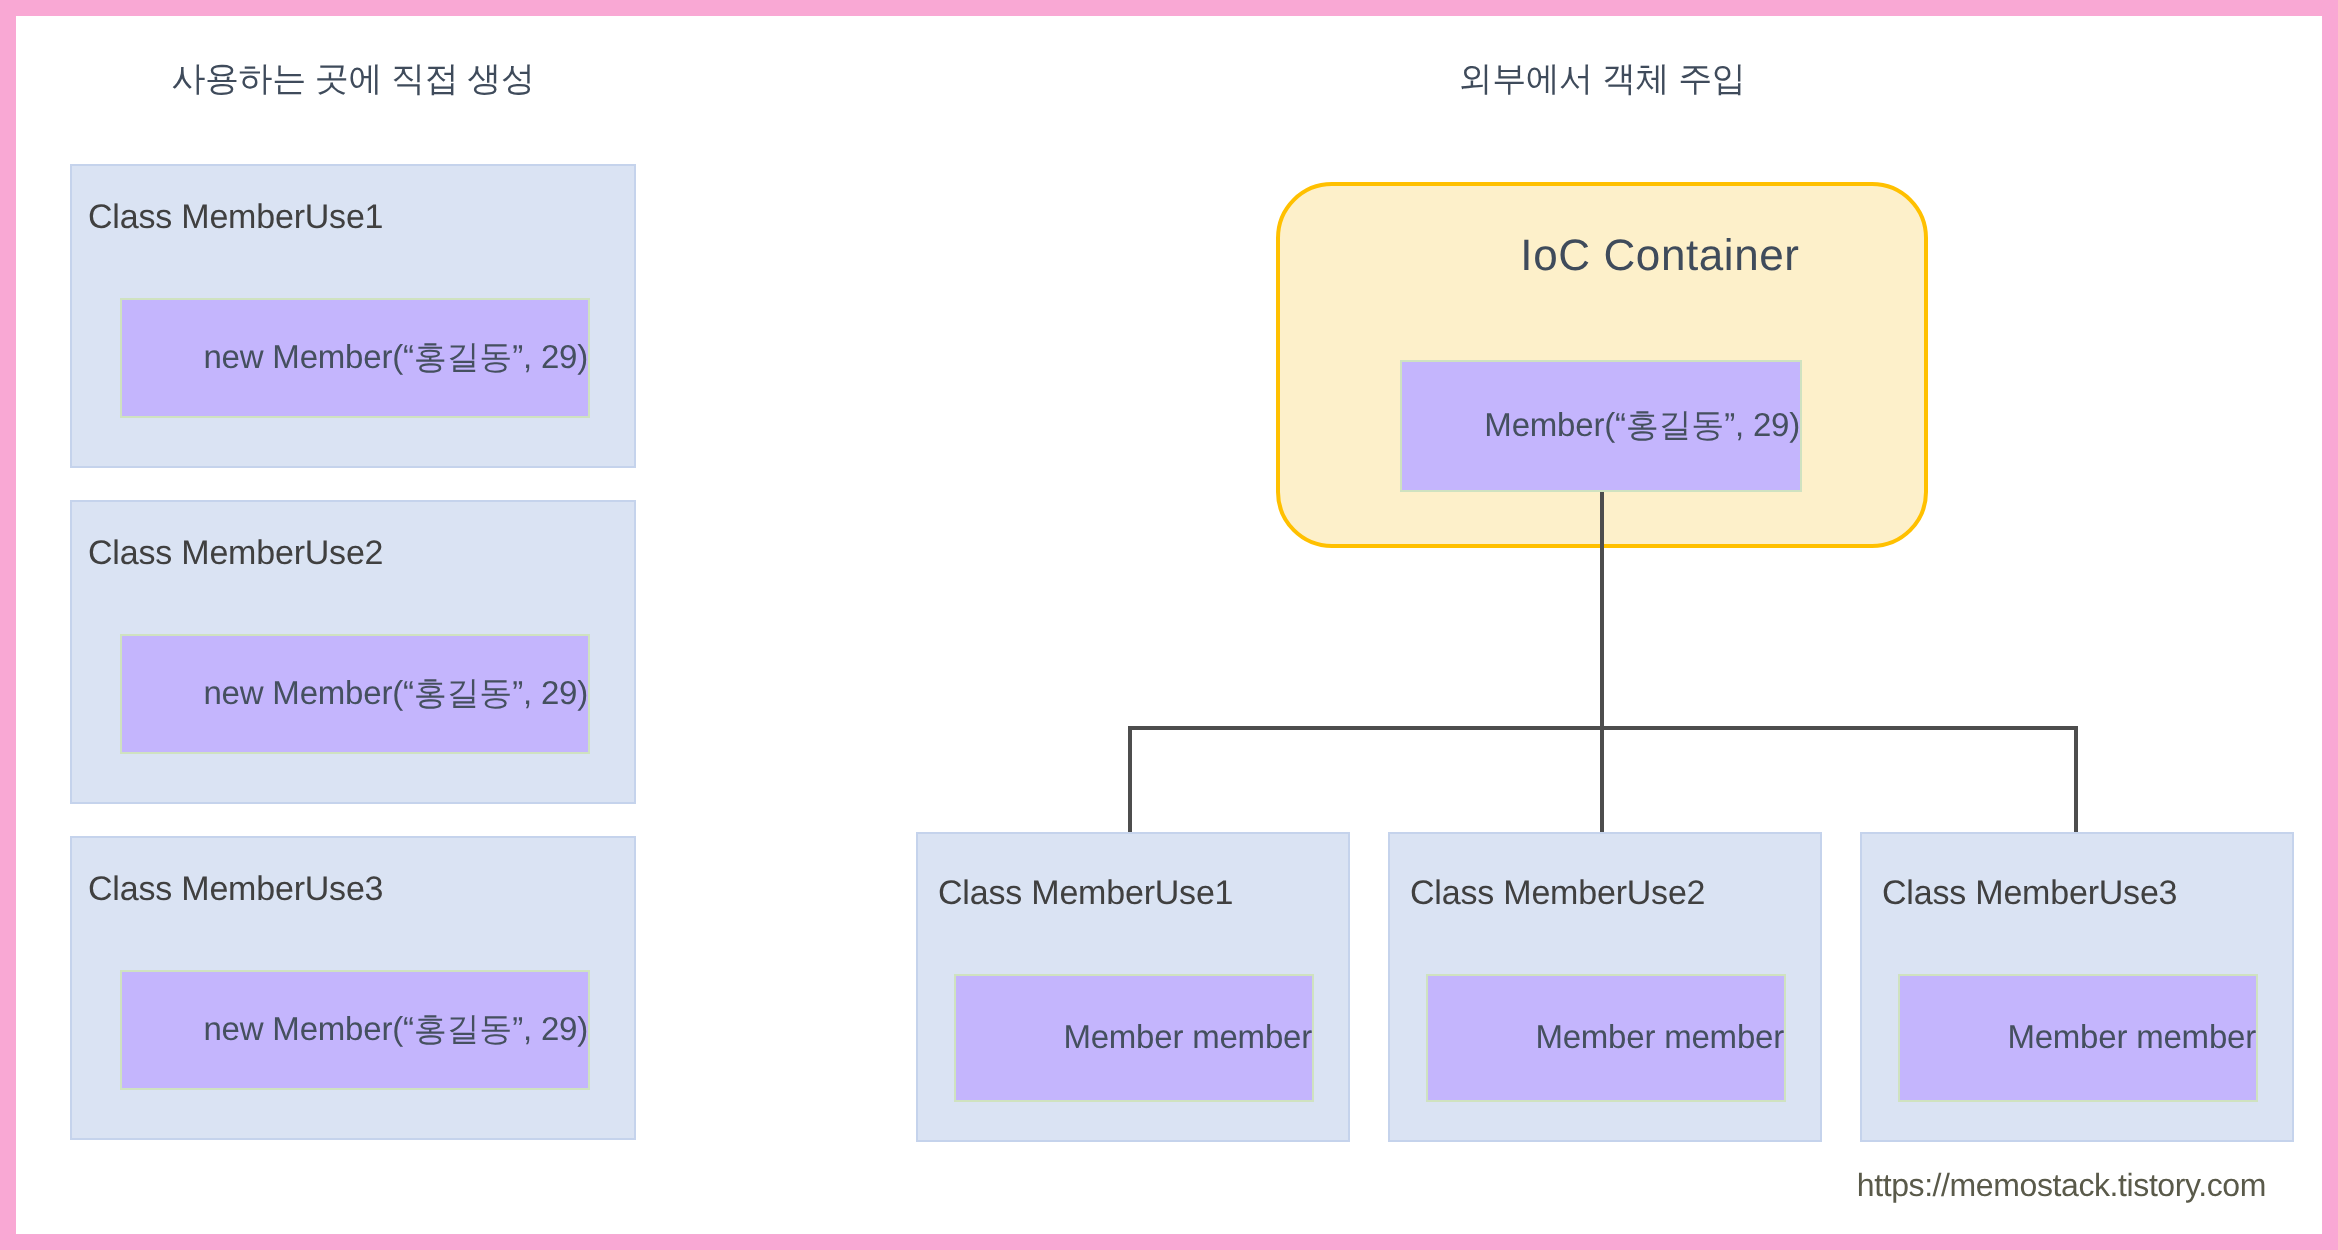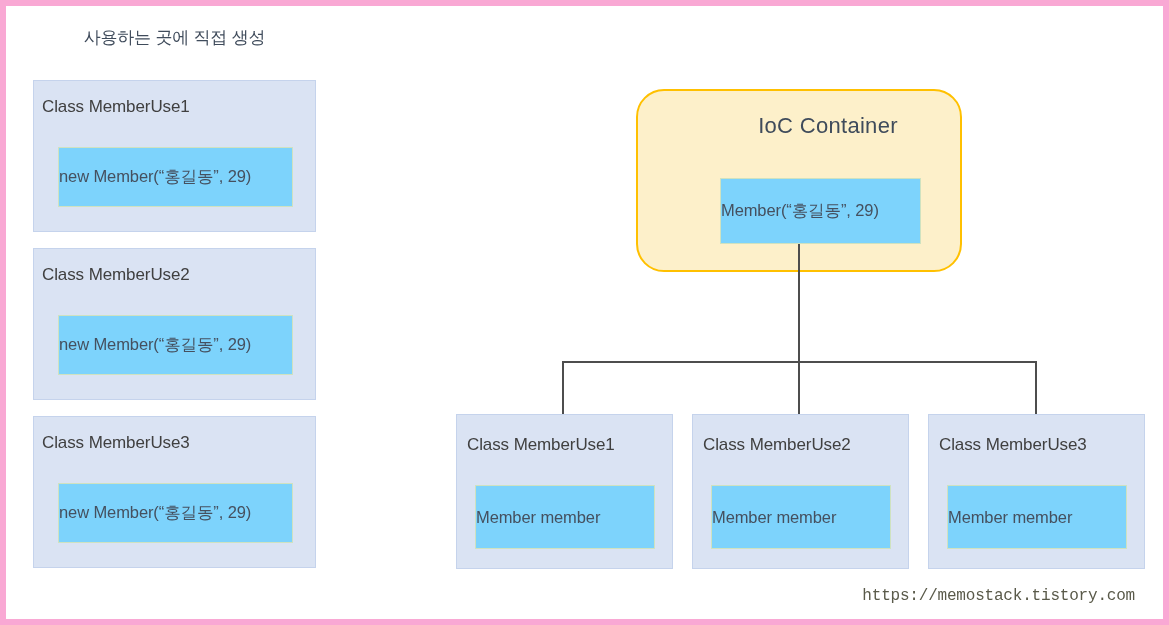--- a/index.html
+++ b/index.html
@@ -8,21 +8,21 @@
     background: #ffffff;
   }
   body {
     font-family: "Liberation Sans", sans-serif;
   }
   #canvas {
     position: relative;
     width: 1169px;
     height: 625px;
     background: #ffffff;
-    border: 6px solid #f9a8d4;
+    border: 8px solid #f9a8d4;
     box-sizing: border-box;
     overflow: hidden;
   }
   .col-title {
     position: absolute;
     font-size: 17px;
     color: #3f4b5b;
     letter-spacing: -0.2px;
     white-space: nowrap;
     text-align: center;
@@ -37,26 +37,26 @@
   .class-label {
     position: absolute;
     font-size: 17px;
     color: #404040;
     white-space: nowrap;
     letter-spacing: -0.1px;
   }
   
   .green-box {
     position: absolute;
-    background: #7dd3fc;
+    background: #c4b5fd;
     border: 1px solid #cfe2c0;
     box-sizing: border-box;
     display: flex;
     align-items: center;
-    justify-content: flex-start;
+    justify-content: flex-end;
   }
   .green-text {
     font-size: 16.5px;
     color: #45505f;
     white-space: nowrap;
     letter-spacing: -0.1px;
   }
   
   #ioc-container {
     position: absolute;
@@ -96,21 +96,20 @@
     border-top: 11px solid #4d4d4d;
   }
   
   #footer-url {
     position: absolute;
     right: 28px;
     bottom: 14px;
     font-size: 16px;
     color: #5a5a4a;
     letter-spacing: -0.2px;
-    font-family: Liberation Mono, monospace;
   }
 </style>
 </head>
 <body>
 
 <div id="canvas">
 
   <div class="col-title" style="left:27px; top:20px; width:283px;">사용하는 곳에 직접 생성</div>
 
   <div class="class-box" style="left:27px; top:74px; width:283px; height:152px;"></div>
@@ -124,25 +123,26 @@
   <div class="green-box" style="left:52px; top:309px; width:235px; height:60px;">
     <span class="green-text">new Member(“홍길동”, 29)</span>
   </div>
 
   <div class="class-box" style="left:27px; top:410px; width:283px; height:152px;"></div>
   <div class="class-label" style="left:36px; top:427px;">Class MemberUse3</div>
   <div class="green-box" style="left:52px; top:477px; width:235px; height:60px;">
     <span class="green-text">new Member(“홍길동”, 29)</span>
   </div>
 
+  <div class="col-title" style="left:630px; top:20px; width:326px;">외부에서 객체 주입</div>
 
   <div id="ioc-container">
     <div id="ioc-title">IoC Container</div>
   </div>
-  <div class="green-box" style="left:692px; top:172px; width:201px; height:66px;margin-left:22px;">
+  <div class="green-box" style="left:692px; top:172px; width:201px; height:66px;">
     <span class="green-text">Member(“홍길동”, 29)</span>
   </div>
 
   <div class="conn v-line" style="left:792px; top:238px; height:118px;"></div>
 
   <div class="conn h-line" style="left:556px; top:355px; width:475px;"></div>
 
   <div class="conn v-line" style="left:556px; top:355px; height:118px;"></div>
   <div class="arrow-head" style="left:551px; top:468px;"></div>
 

